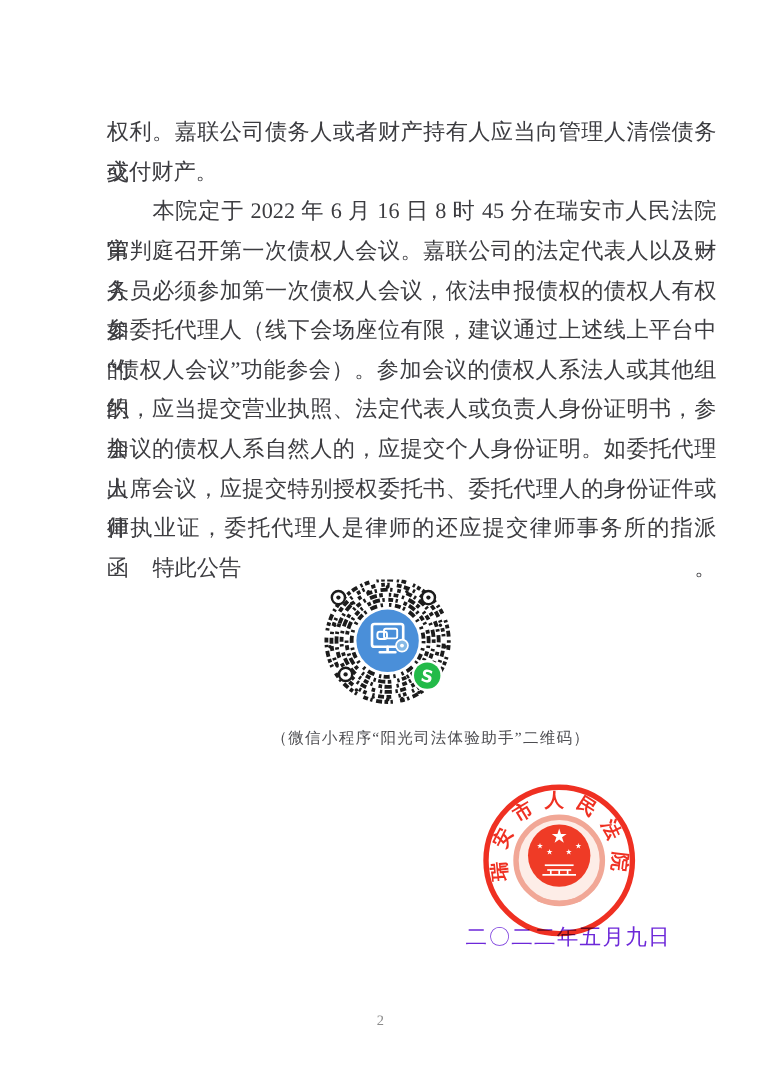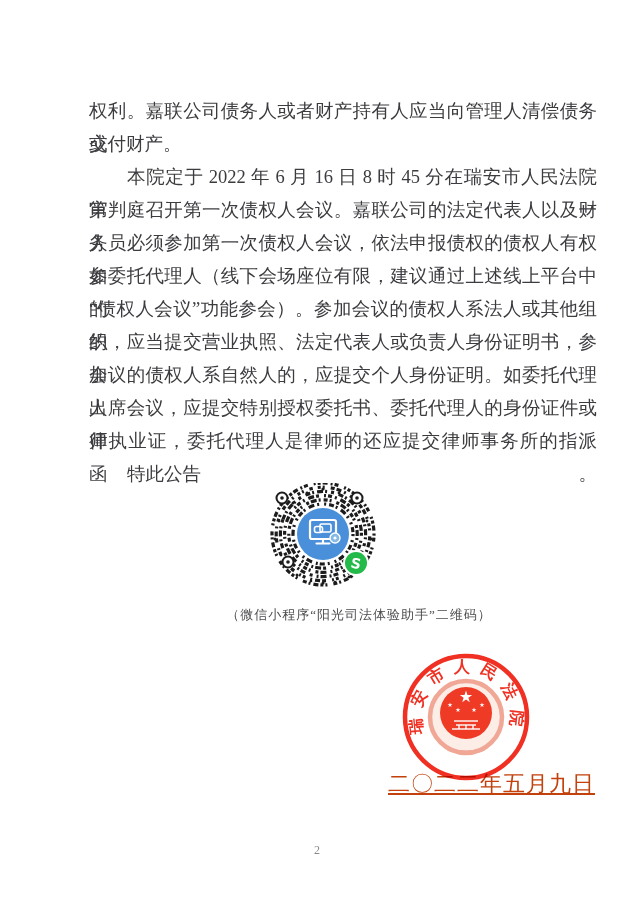--- a/index.html
+++ b/index.html
@@ -14,22 +14,22 @@
   }
   .line { height:33px; line-height:33px; }
   .justify { text-align:justify; text-align-last:justify; }
   .indent { text-indent:38px; }
   .qr-wrap { position:absolute; left:262px; top:483px; width:118px; height:118px; }
   .qr-caption {
     position:absolute; top:606px; left:0; width:634px; text-align:center;
     font-size:13px; letter-spacing:1px; color:#4c4c50;padding-left:42px;
   }
   .doc-date {
-    position:absolute; left:388px; top:769px; font-size:22px;
-    letter-spacing:1px; color:#c2410c; white-space:nowrap;text-decoration:underline;
+    position:absolute; left:388px; top:769px; font-size:18px;
+    letter-spacing:1px; color:#6d28d9; white-space:nowrap;
   }
   .seal-svg {
     position:absolute; left:396px; top:647px; width:140px; height:140px;
     mix-blend-mode:multiply; opacity:.93;
   }
   .page-number {
     position:absolute; top:843px; left:0; width:634px; text-align:center;
     font-size:12px; color:#8a8a8a;
   }
   .seal-ring-text {

